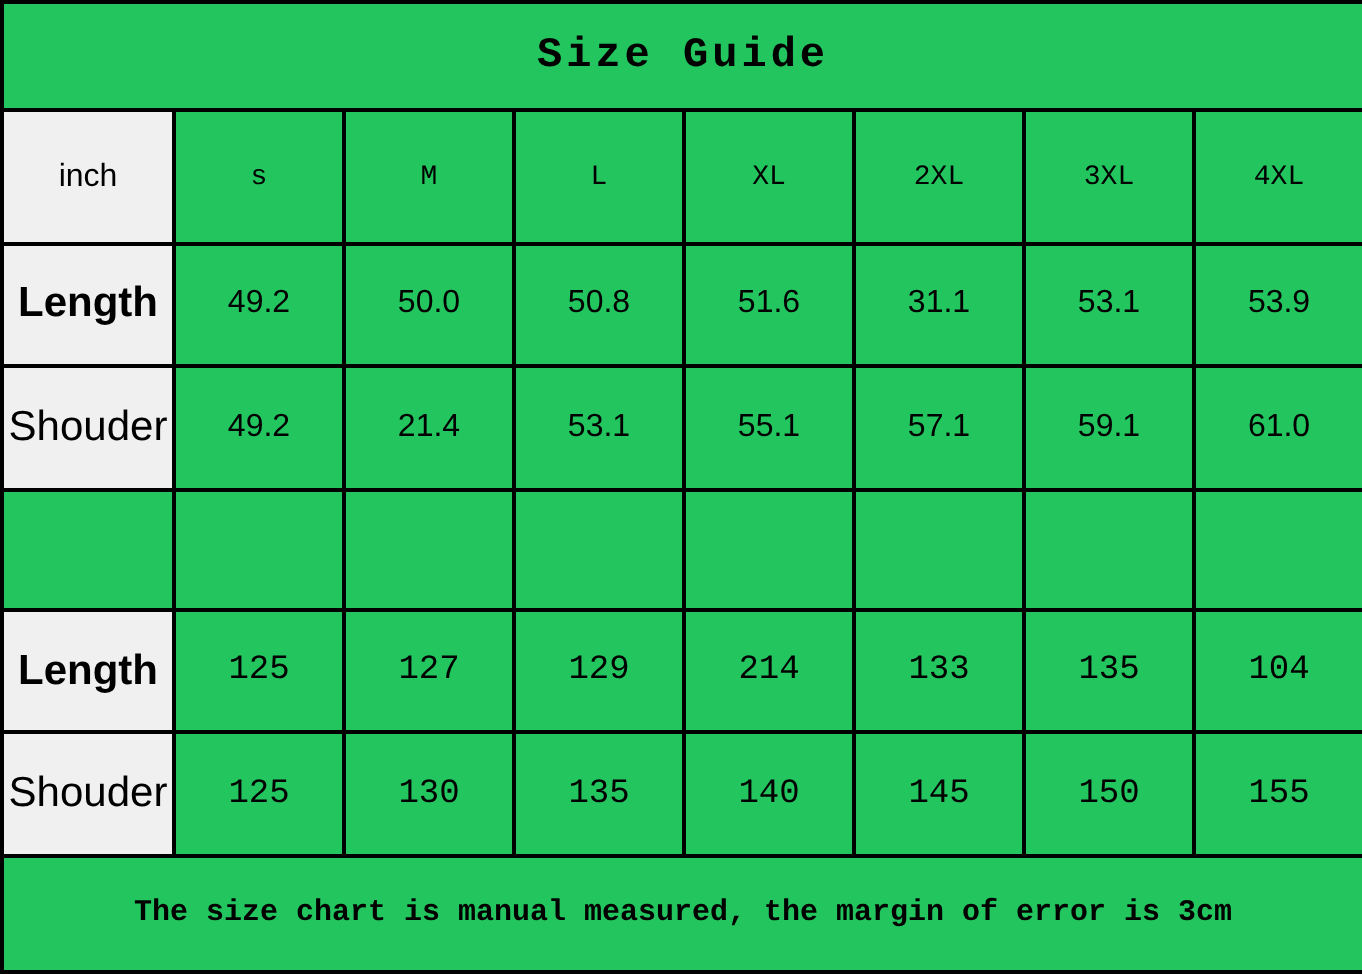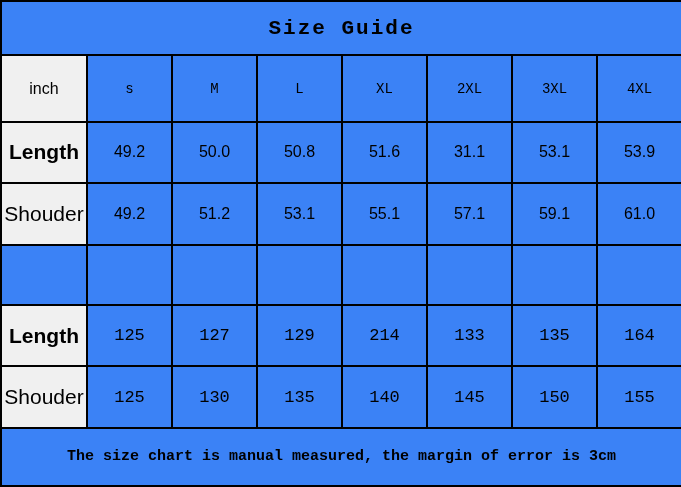--- a/index.html
+++ b/index.html
@@ -1,20 +1,20 @@
 <!DOCTYPE html>
 <html><head>
 <meta charset="utf-8">
 <style>
   html, body { margin: 0; padding: 0; background: #ffffff; }
   .frame {
     width: 681px;
     height: 487px;
     box-sizing: border-box;
-    background: #3b82f6;
+    background: #22c55e;
     position: relative;
   }
   table.size-table {
     width: 681px;
     height: 487px;
     border-collapse: collapse;
     table-layout: fixed;
   }
   table.size-table td {
     border: 2px solid #000000;
@@ -105,21 +105,21 @@
       <td class="num-sans">50.8</td>
       <td class="num-sans">51.6</td>
       <td class="num-sans">31.1</td>
       <td class="num-sans">53.1</td>
       <td class="num-sans">53.9</td>
     </tr>
 
     <tr class="data-row">
       <td class="label-cell">Shouder</td>
       <td class="num-sans">49.2</td>
-      <td class="num-sans">51.2</td>
+      <td class="num-sans">21.4</td>
       <td class="num-sans">53.1</td>
       <td class="num-sans">55.1</td>
       <td class="num-sans">57.1</td>
       <td class="num-sans">59.1</td>
       <td class="num-sans">61.0</td>
     </tr>
 
     <tr class="empty-row">
       <td></td>
       <td></td>
@@ -133,21 +133,21 @@
 
 
     <tr class="data-row">
       <td class="label-cell label-bold">Length</td>
       <td class="num-mono">125</td>
       <td class="num-mono">127</td>
       <td class="num-mono">129</td>
       <td class="num-mono">214</td>
       <td class="num-mono">133</td>
       <td class="num-mono">135</td>
-      <td class="num-mono">164</td>
+      <td class="num-mono">104</td>
     </tr>
 
     <tr class="data-row">
       <td class="label-cell">Shouder</td>
       <td class="num-mono">125</td>
       <td class="num-mono">130</td>
       <td class="num-mono">135</td>
       <td class="num-mono">140</td>
       <td class="num-mono">145</td>
       <td class="num-mono">150</td>

